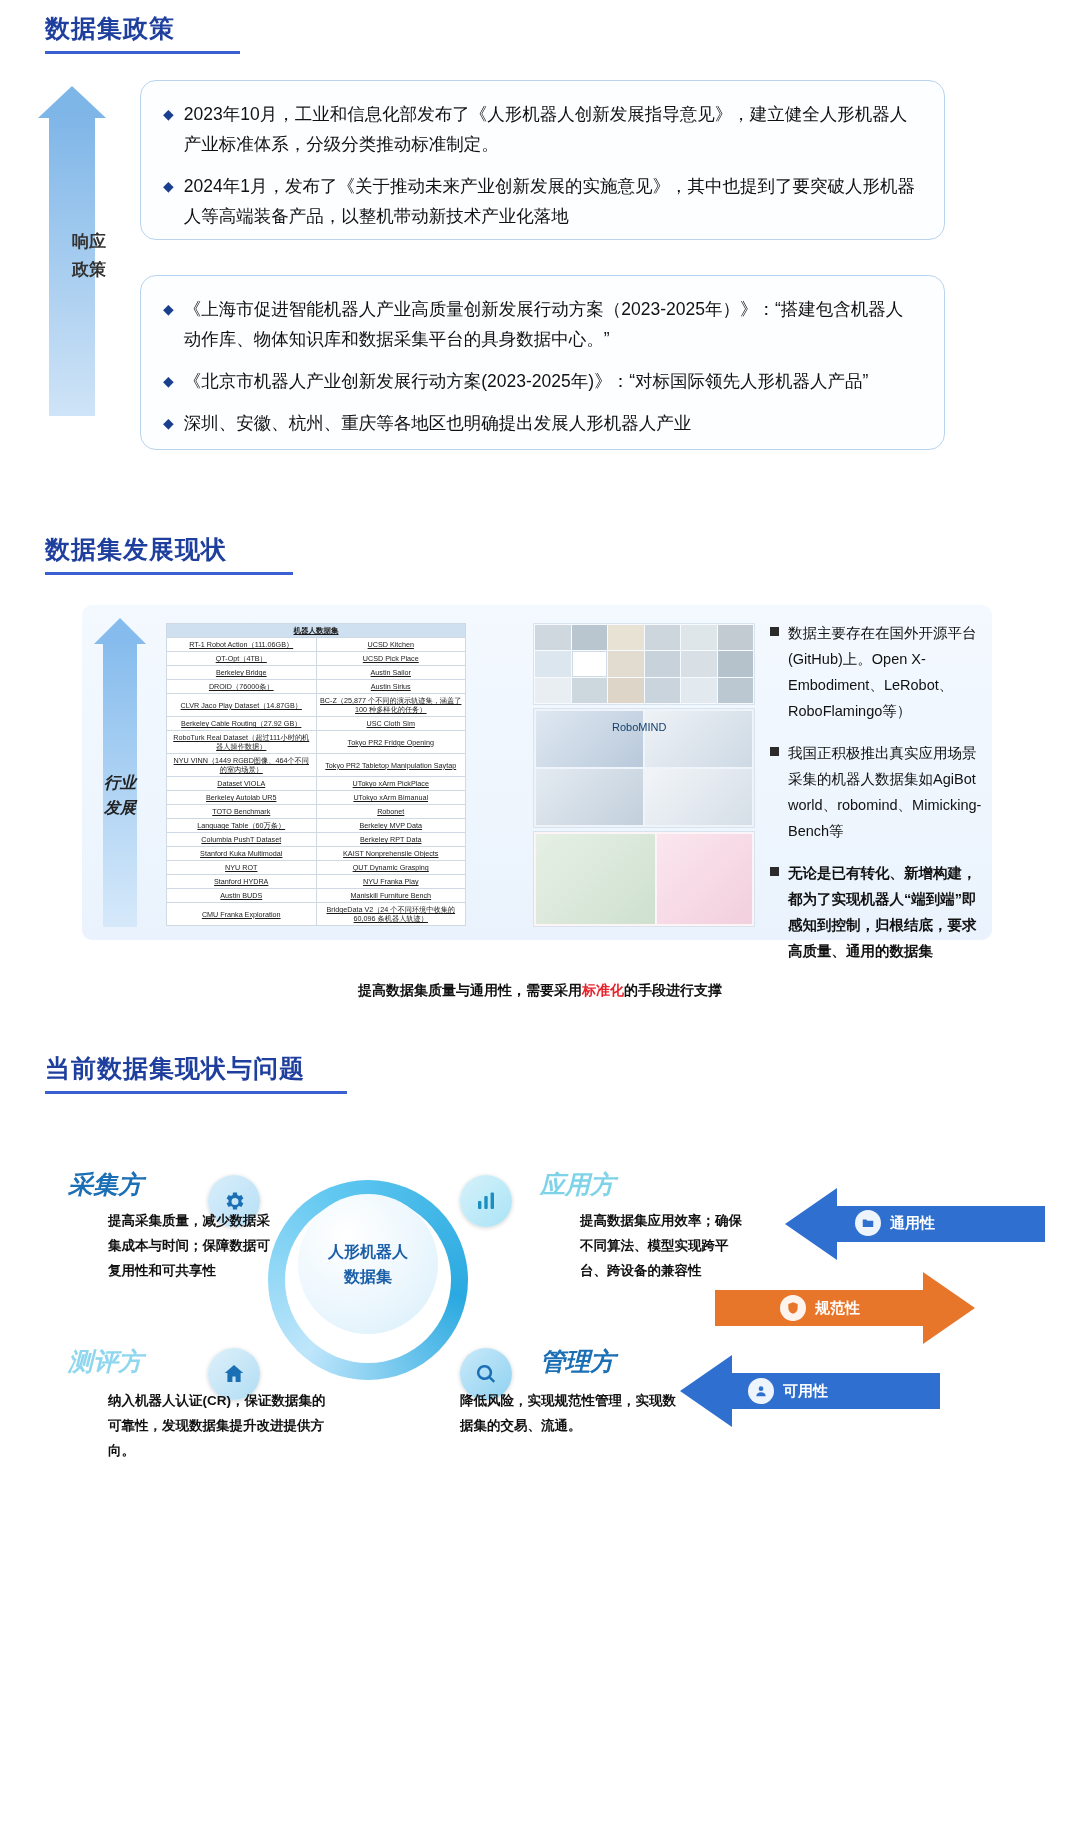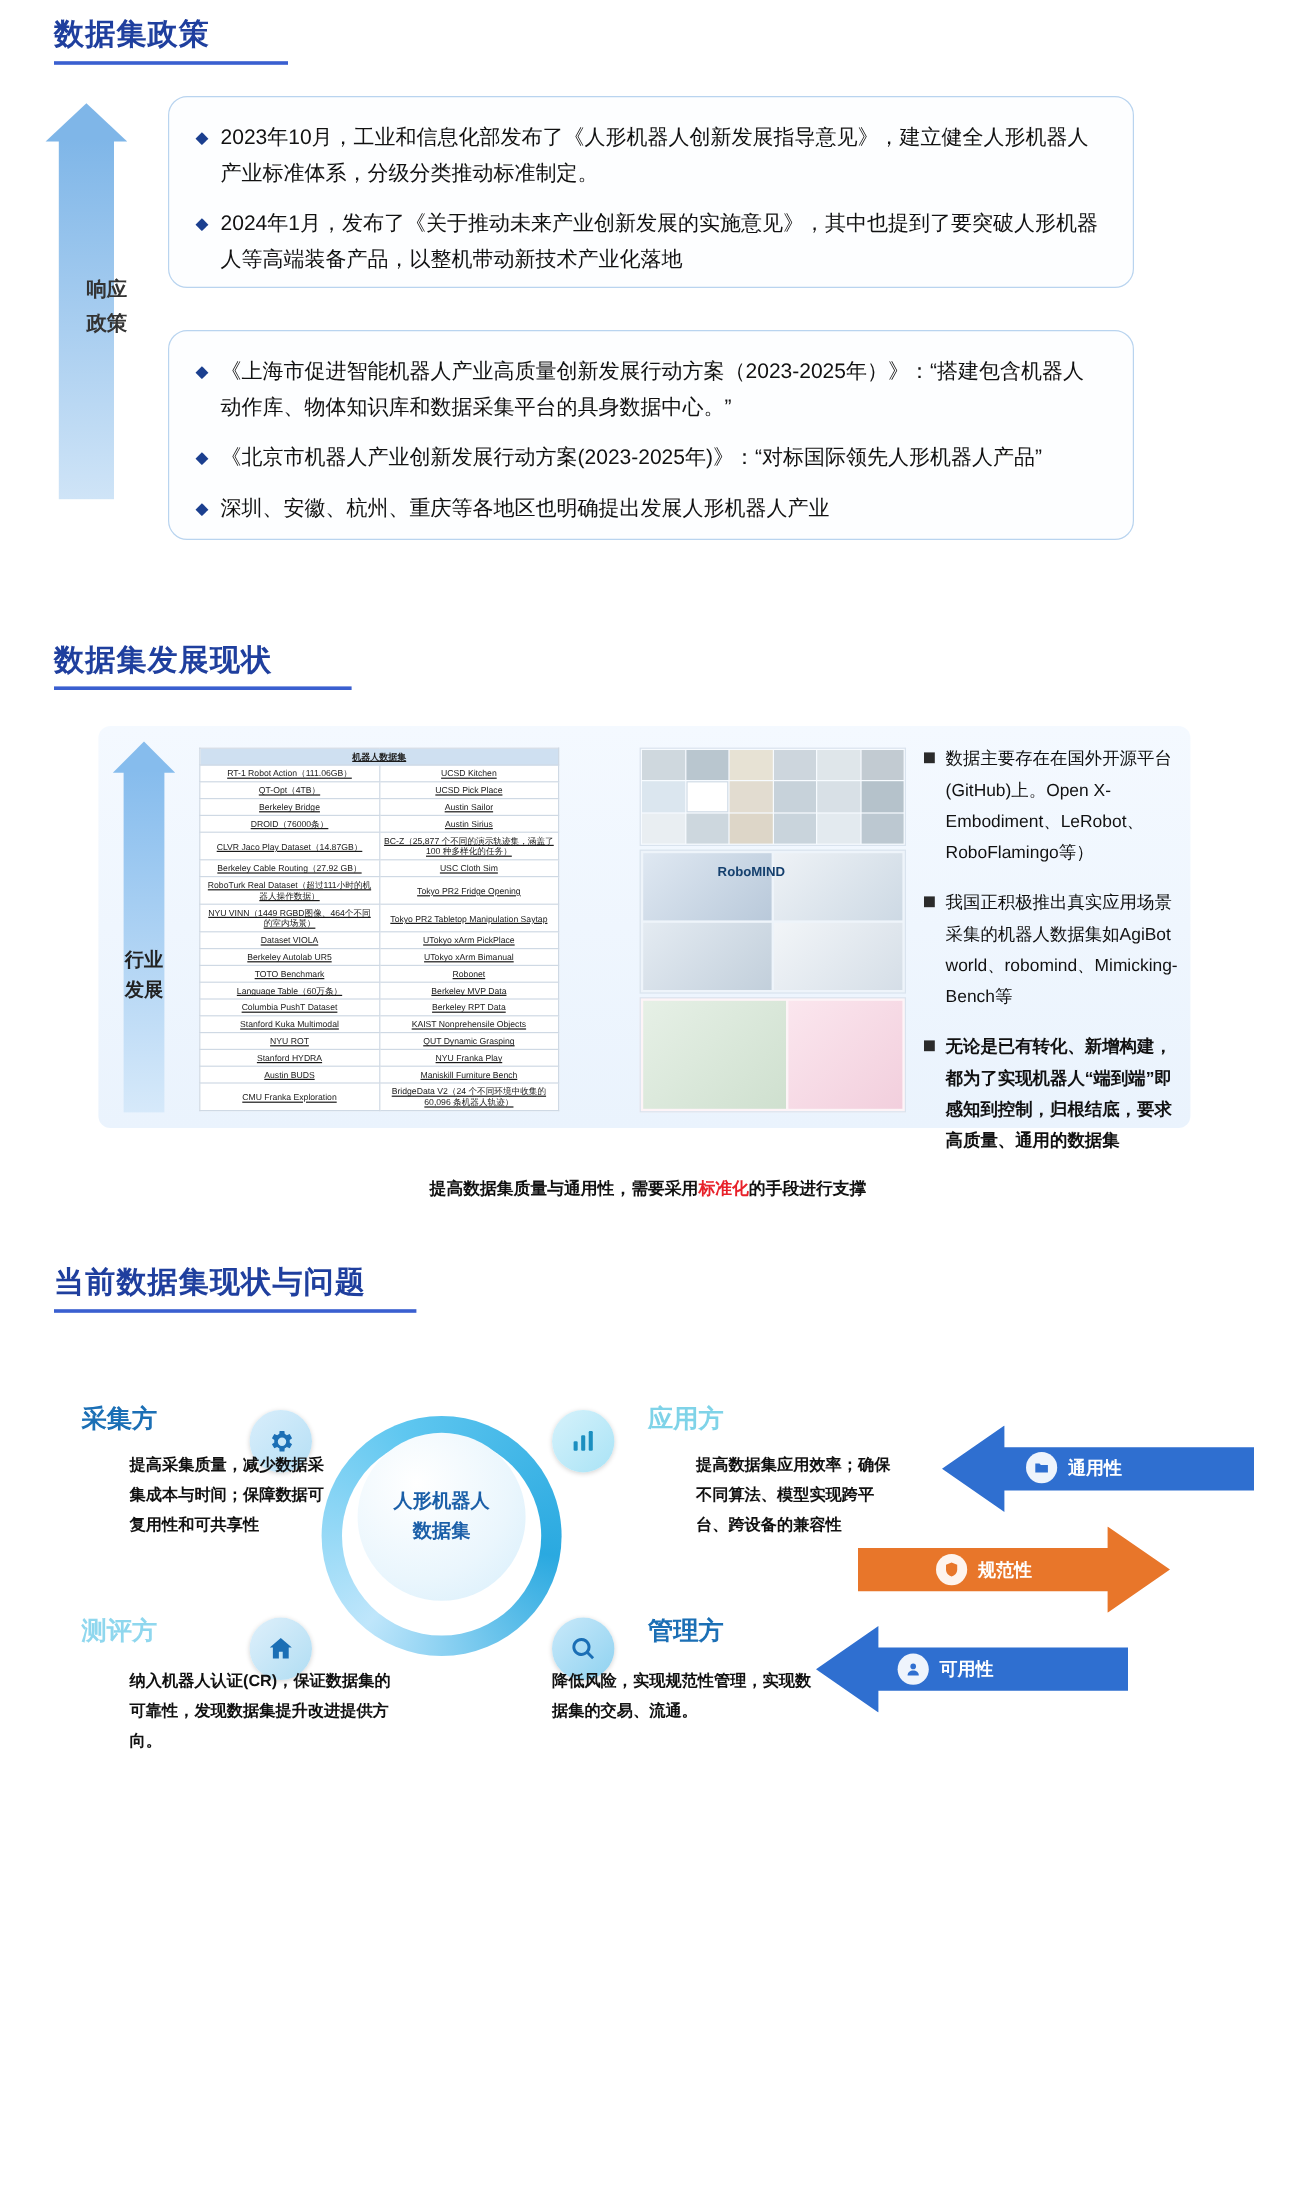--- a/index.html
+++ b/index.html
@@ -87,21 +87,21 @@
     background: radial-gradient(circle at 35% 30%, #ffffff 0%, #eaf6fd 60%, #d6eefb 100%);
     display: flex; flex-direction: column; align-items: center; justify-content: center;
     font-size: 16px; font-weight: bold; color: #1b5fa8; line-height: 25px; text-align: center;
   }
   .node {
     position: absolute; width: 52px; height: 52px; border-radius: 50%;
     display: flex; align-items: center; justify-content: center;
     box-shadow: 0 1px 4px rgba(0,0,0,.18);
   }
   .node svg { width: 24px; height: 24px; }
-  .role-title { position: absolute; font-size: 21px; font-weight: bold; }
+  .role-title { position: absolute; font-size: 25px; font-weight: bold; font-style: italic; }
   .role-desc { position: absolute; font-size: 13.5px; font-weight: bold; line-height: 25px; color: #111; margin-left: 40px; }
 
   .bigarrow { position: absolute; }
   .ba-pill {
     position: absolute; display: flex; align-items: center;
     font-size: 15px; font-weight: bold; color: #fff;
   }
   .ba-ico {
     width: 26px; height: 26px; border-radius: 50%; background: rgba(255,255,255,.92);
     display: flex; align-items: center; justify-content: center; margin-right: 9px;
@@ -151,21 +151,21 @@
 
 <div class="sec-head" style="left:45px; top:533px;">
   <span>数据集发展现状</span>
   <span class="rule" style="width:248px;"></span>
 </div>
 
 <div class="panel2" style="left:82px; top:605px; width:910px; height:335px;"></div>
 
 <div class="arrow-head2" style="left:94px; top:618px;"></div>
 <div class="arrow-up2" style="left:103px; top:642px; height:285px;"></div>
-<div class="arrow-label2" style="left:85px; top:788px;">
+<div class="arrow-label2" style="left:85px; top:770px;font-style:italic;">
   <div>行业</div>
   <div>发展</div>
 </div>
 
 <table class="ds" style="left:166px; top:623px; width:300px;text-decoration:underline;">
   <tbody>
     <tr class="hd">
       <td colspan="2">机器人数据集</td>
     </tr>
     <tr>
@@ -266,21 +266,21 @@
   </div>
 </div>
 
 <div class="imgbox" style="left:533px; top:708px; width:222px; height:120px; background:#eef4fa;">
   <div class="mini-grid" style="grid-template-columns: 1fr 1fr; grid-template-rows: 1fr 1fr; gap:2px; padding:2px;">
     <div style="background:linear-gradient(135deg,#dfe8f2,#b9c9da)"></div>
     <div style="background:linear-gradient(135deg,#eef2f6,#cdd9e4)"></div>
     <div style="background:linear-gradient(135deg,#e4ebf2,#c2cfdb)"></div>
     <div style="background:linear-gradient(135deg,#f2f5f8,#d5dee7)"></div>
   </div>
-  <div style="position:absolute; left:64px; top:12px; font-size:11px; font-weight:bold; color:#15406e;">RoboMIND</div>
+  <div style="position:absolute; left:78px; top:12px; font-size:11px; font-weight:normal; color:#15406e;">RoboMIND</div>
 </div>
 
 <div class="imgbox" style="left:533px; top:831px; width:222px; height:96px; background:#fdf4f7;">
   <div class="mini-grid" style="grid-template-columns: 1.25fr 1fr; grid-template-rows: 1fr; gap:2px; padding:2px;">
     <div style="background:linear-gradient(135deg,#e6f0e6,#cfe0cf)"></div>
     <div style="background:linear-gradient(135deg,#fbe6ee,#f2cfdd)"></div>
   </div>
 </div>
 
 <div class="rlist" style="left:770px; top:620px;">

